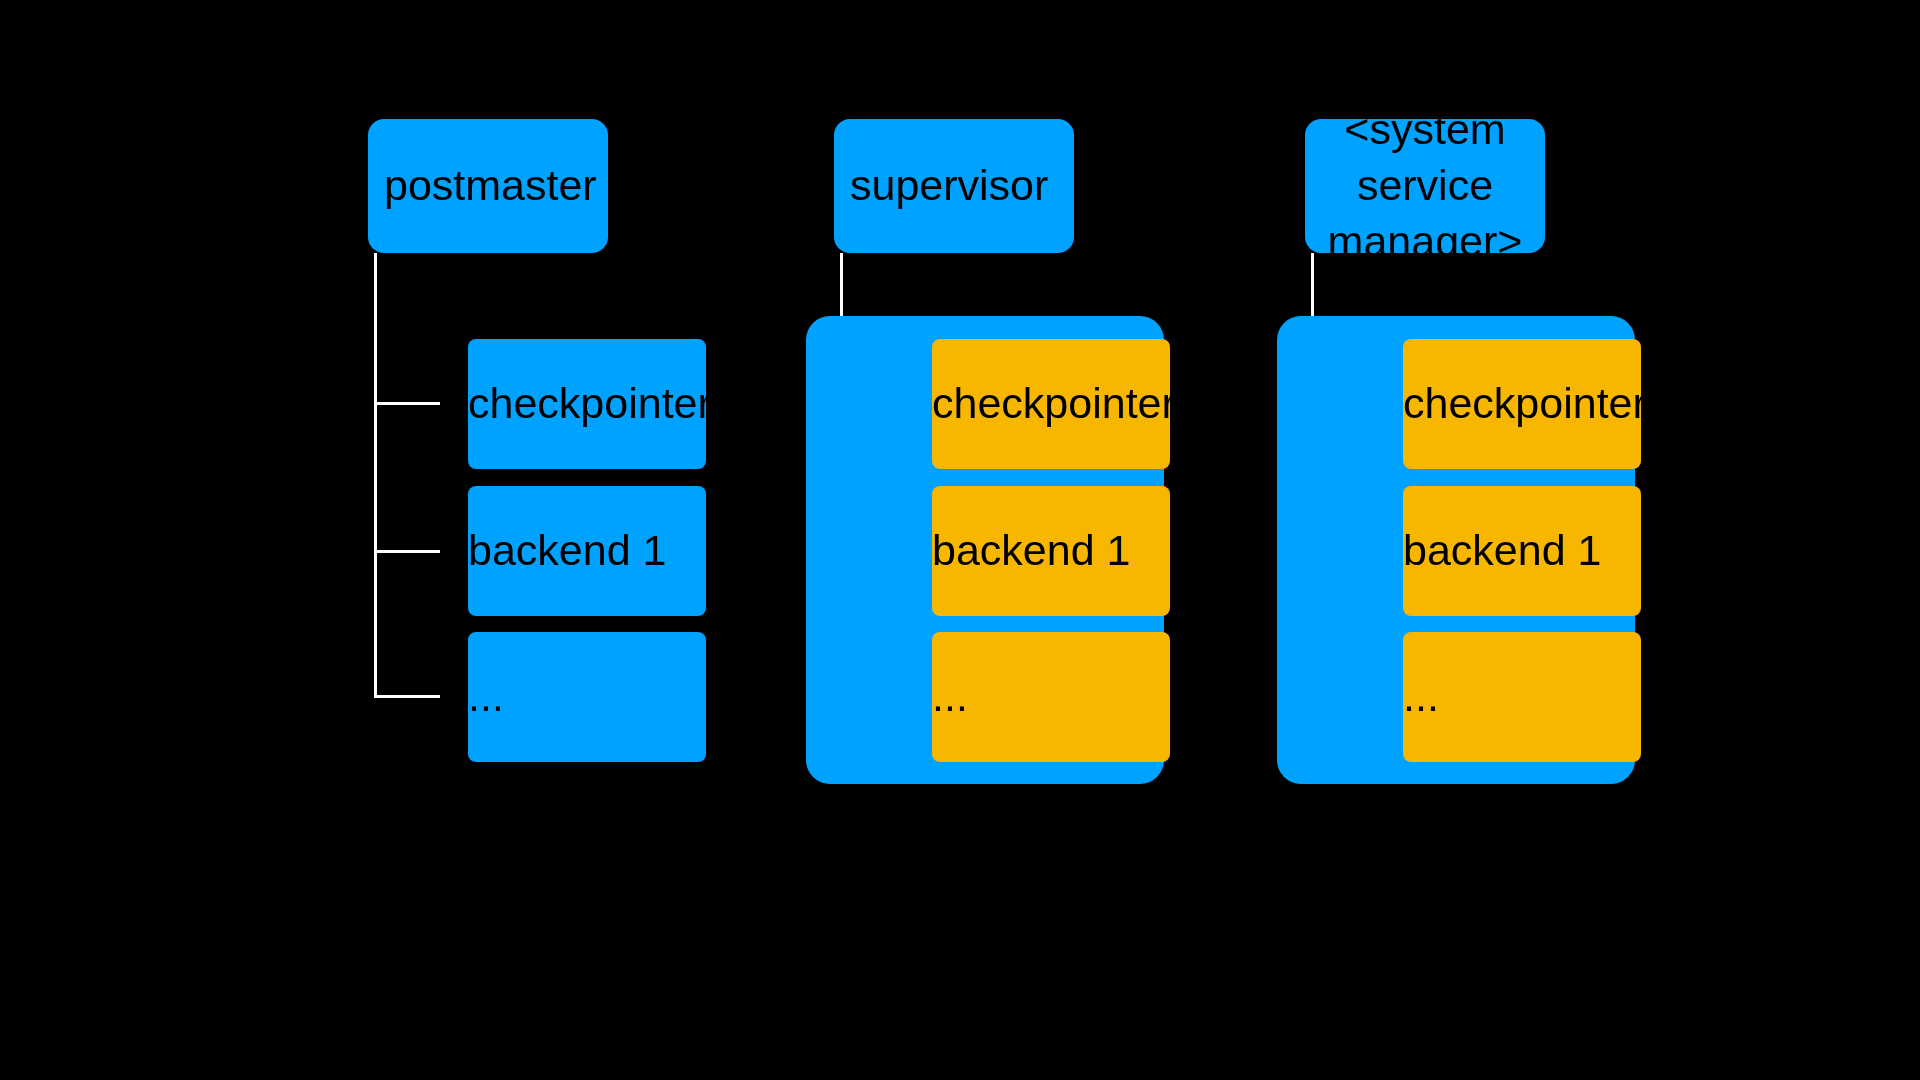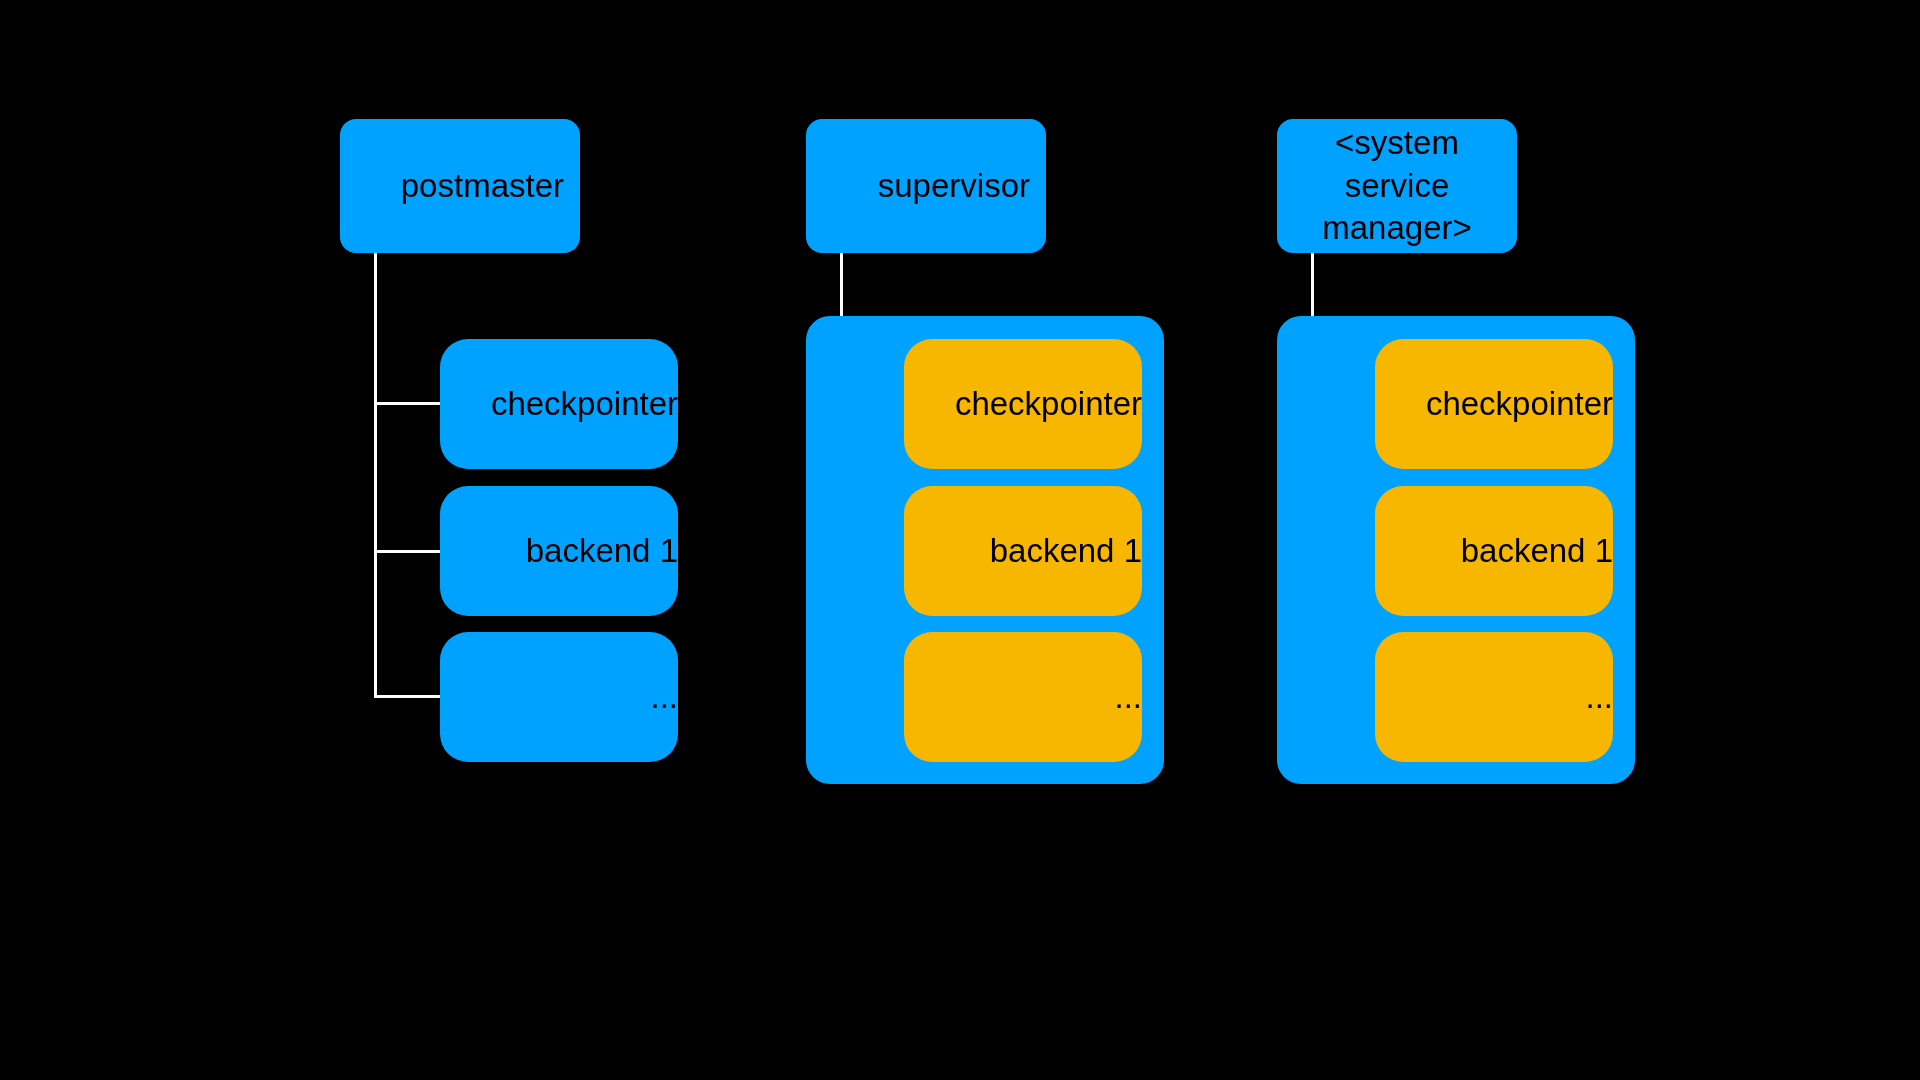--- a/index.html
+++ b/index.html
@@ -12,39 +12,40 @@
     width: 1920px;
     height: 1080px;
     background: #000000;
     overflow: hidden;
     font-family: "Liberation Sans", "DejaVu Sans", sans-serif;
   }
   .node {
     position: absolute;
     display: flex;
     align-items: center;
-    justify-content: flex-end;
+    justify-content: flex-start;
     text-align: center;
     color: #000000;
-    font-size: 33px;
+    font-size: 43px;
     line-height: 1.3;
     box-sizing: border-box;
+    margin-left: 28px;
   }
   .parent-node {
     width: 240px;
     height: 134px;
     top: 119px;
     border-radius: 16px;
     background: #00A2FF;
     padding: 0 16px;
   }
   .child-node {
     width: 238px;
     height: 130px;
-    border-radius: 28px;
+    border-radius: 8px;
   }
   .blue  { background: #00A2FF; }
   .orange { background: #F7B600; }
   .group-container {
     position: absolute;
     width: 358px;
     height: 468px;
     top: 316px;
     border-radius: 24px;
     background: #00A2FF;

